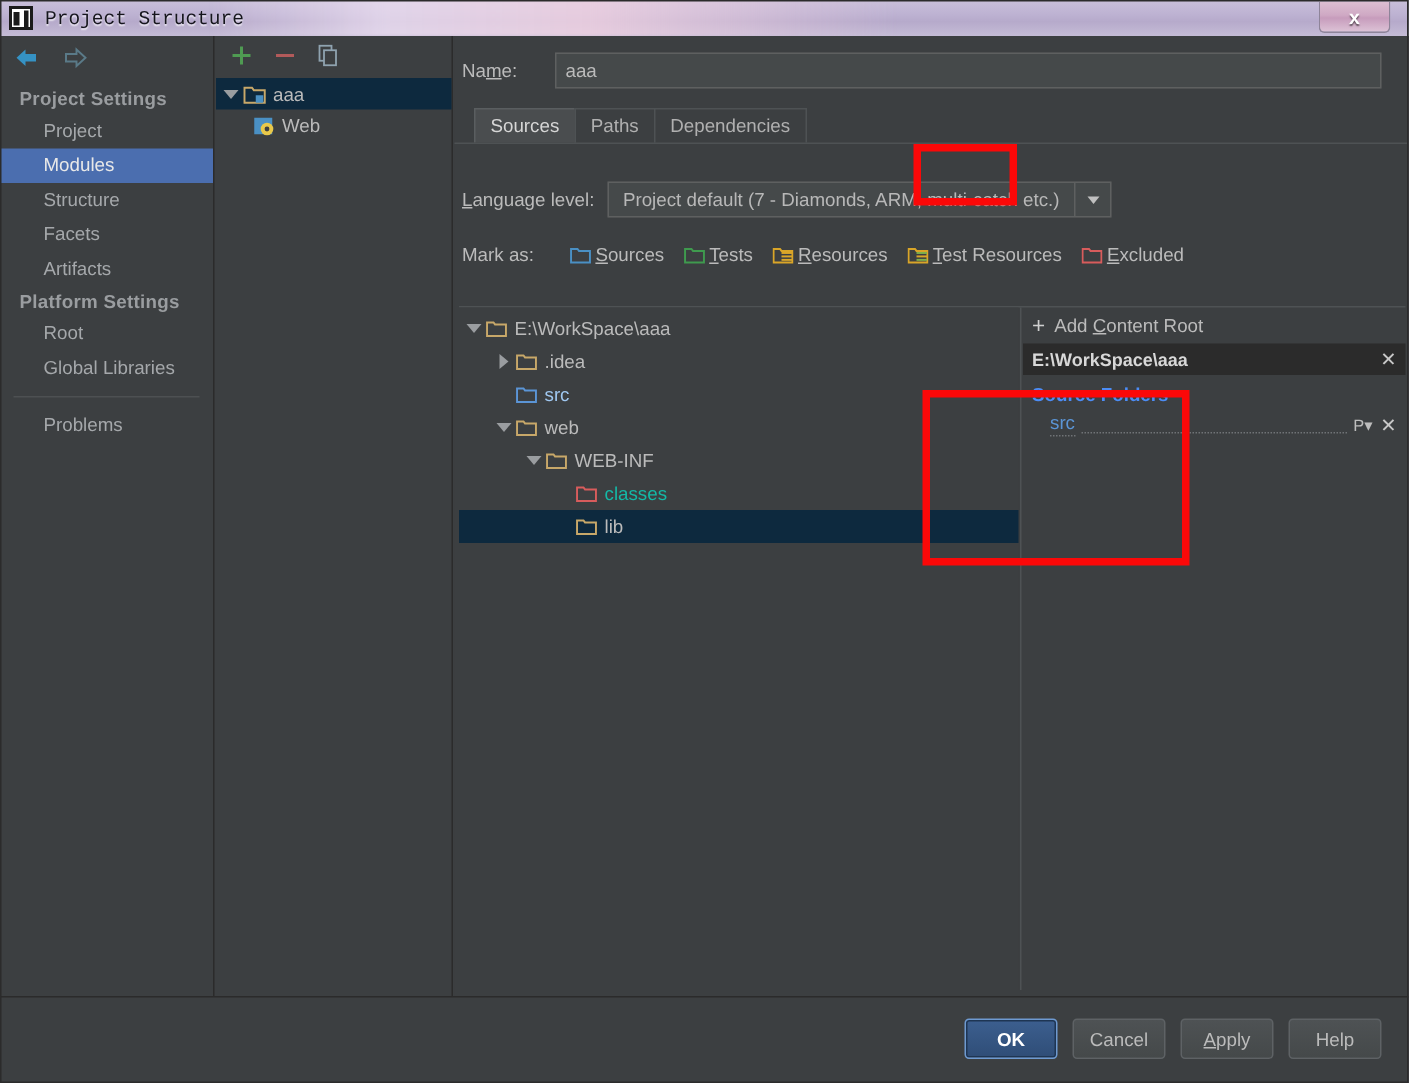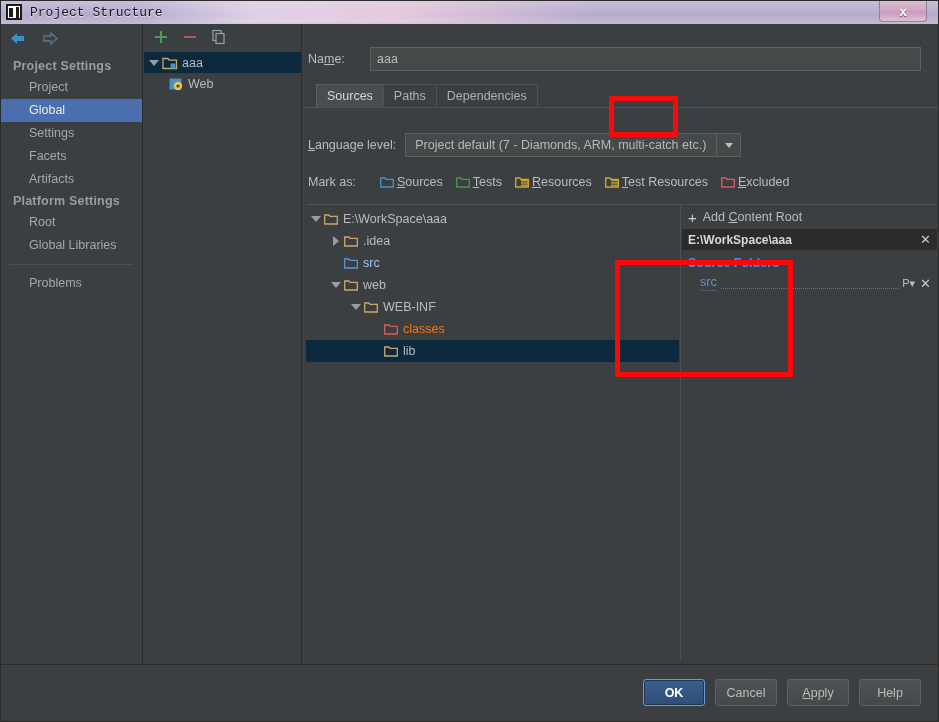--- a/index.html
+++ b/index.html
@@ -131,21 +131,21 @@
   .mod-icon { width: 16px; height: 16px; flex: 0 0 16px; margin-right: 4px; position: relative; }
 
   
   #main {
     position: absolute; left: 303px; top: 0;
     width: 636px; height: 640px;
     background: #3c3f41;
   }
   #name-row {
     display: flex; align-items: center;
-    height: 30px; padding: 0 18px 0 5px; margin-top: 20px;
+    height: 30px; padding: 0 18px 0 5px; margin-top: 8px;
   }
   #name-label { font-size: 12.5px; color: #bbbbbb; width: 62px; flex: 0 0 62px; }
   #name-label u { text-decoration: underline; }
   #name-input {
     flex: 1; height: 24px; background: #45494a;
     border: 1px solid #5e6060;
     color: #bbbbbb; font-size: 12.5px;
     padding: 0 6px; font-family: "Liberation Sans", sans-serif;
     outline: none;
   }
@@ -212,21 +212,21 @@
     position: absolute; left: 374px; top: 0; width: 1px; height: 455px;
     background: #4e5254;
   }
   .tree-row {
     display: flex; align-items: center; height: 22px;
     font-size: 12.5px; cursor: pointer;
     width: 373px;
   }
   .tree-row.selected { background: #0d293e; }
   .tree-label { color: #bbbbbb; }
-  .tree-label.excluded { color: #f97316; }
+  .tree-label.excluded { color: #14b8a6; }
   .tree-label.sources { color: #a0c8f0; }
 
   
   #right-panel {
     position: absolute; left: 376px; top: 0;
     width: 255px; height: 455px;
   }
   #add-root {
     display: flex; align-items: center; height: 24px;
     font-size: 12.5px; color: #bbbbbb; padding-left: 6px; cursor: pointer;
@@ -322,22 +322,22 @@
         <div class="arrow">
           <svg width="18" height="15" viewBox="0 0 18 15">
             <path d="M10 2 L16 7.5 L10 13 L10 10 L3 10 L3 5 L10 5 Z" fill="none" stroke="#5a7a88" stroke-width="1.3"></path>
           </svg>
         </div>
       </div>
 
       <div id="sidebar-list">
         <div class="nav-group">Project Settings</div>
         <div class="nav-item">Project</div>
-        <div class="nav-item selected">Global</div>
-        <div class="nav-item">Settings</div>
+        <div class="nav-item selected">Modules</div>
+        <div class="nav-item">Structure</div>
         <div class="nav-item">Facets</div>
         <div class="nav-item">Artifacts</div>
 
         <div class="nav-group">Platform Settings</div>
         <div class="nav-item">Root</div>
         <div class="nav-item">Global Libraries</div>
 
         <div class="nav-sep"></div>
         <div class="nav-item">Problems</div>
       </div>

